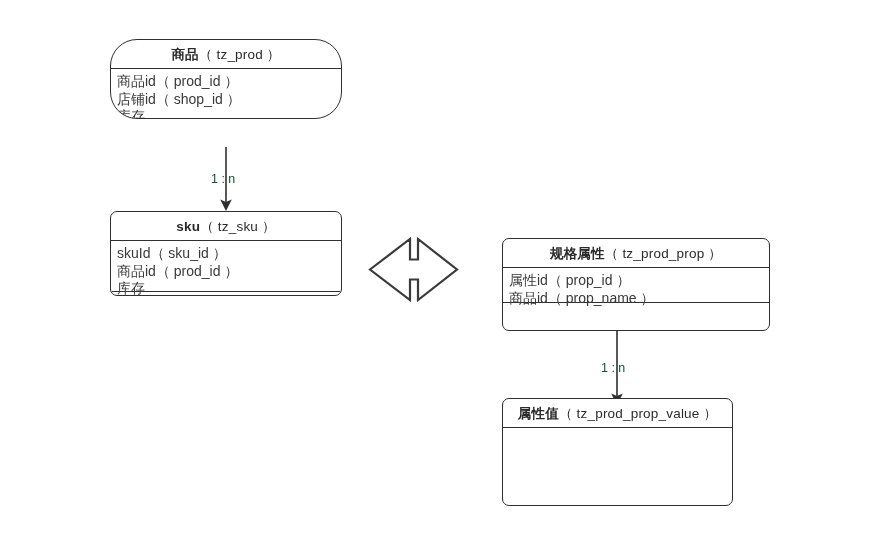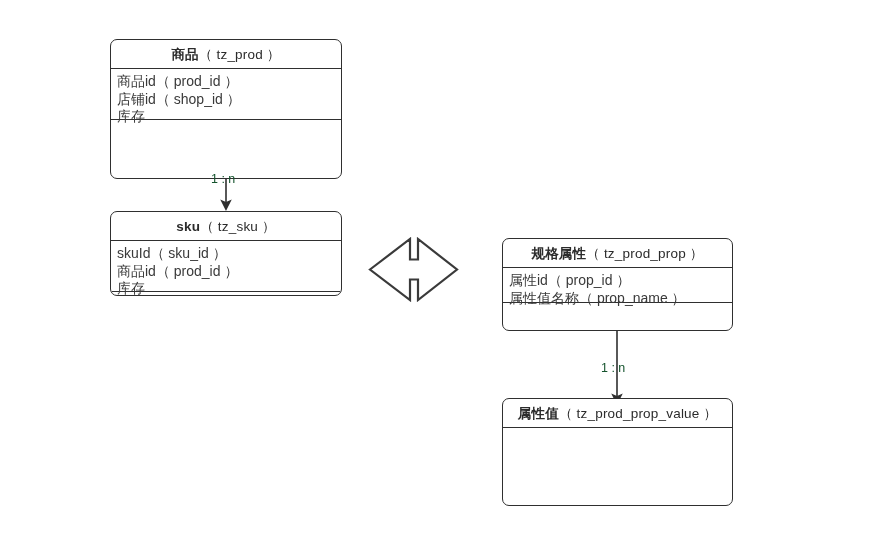--- a/index.html
+++ b/index.html
@@ -93,21 +93,21 @@
     <g>
       <line x1="617" y1="331" x2="617" y2="397" stroke="#2f2f2f" stroke-width="1.6" marker-end="url(#arrowhead)"></line>
     </g>
 
     <g>
       <path d="M370,269.5 L410,239 L410,259.5 L418,259.5 L418,239 L457,269.5
                L418,300 L418,279.5 L410,279.5 L410,300 Z" fill="#ffffff" stroke="#3a3a3a" stroke-width="2.2" stroke-linejoin="miter"></path>
     </g>
   </svg>
 
-  <div class="entity" style="left:110px; top:39px; width:232px; height:140px;">
+  <div class="entity" style="left:110px; top:39px; width:232px; height:80px;border-radius:27px;">
     <div class="entity-title">
       <span>商品</span><span class="tname">（ tz_prod ）</span>
     </div>
     <div class="entity-attrs" style="height:51px;">
       <div class="attr-row">商品id（ prod_id ）</div>
       <div class="attr-row">店铺id（ shop_id ）</div>
       <div class="attr-row">库存</div>
     </div>
     <div class="entity-footer"></div>
   </div>
@@ -117,27 +117,27 @@
       <span>sku</span><span class="tname">（ tz_sku ）</span>
     </div>
     <div class="entity-attrs" style="height:51px;">
       <div class="attr-row">skuId（ sku_id ）</div>
       <div class="attr-row">商品id（ prod_id ）</div>
       <div class="attr-row">库存</div>
     </div>
     <div class="entity-footer"></div>
   </div>
 
-  <div class="entity" style="left:502px; top:238px; width:231px; height:93px;">
+  <div class="entity" style="left:502px; top:238px; width:268px; height:93px;">
     <div class="entity-title">
       <span>规格属性</span><span class="tname">（ tz_prod_prop ）</span>
     </div>
     <div class="entity-attrs" style="height:35px;">
       <div class="attr-row">属性id（ prop_id ）</div>
-      <div class="attr-row">属性值名称（ prop_name ）</div>
+      <div class="attr-row">商品id（ prop_name ）</div>
     </div>
     <div class="entity-footer"></div>
   </div>
 
   <div class="entity" style="left:502px; top:398px; width:231px; height:108px;">
     <div class="entity-title">
       <span>属性值</span><span class="tname">（ tz_prod_prop_value ）</span>
     </div>
     <div class="entity-footer"></div>
   </div>

